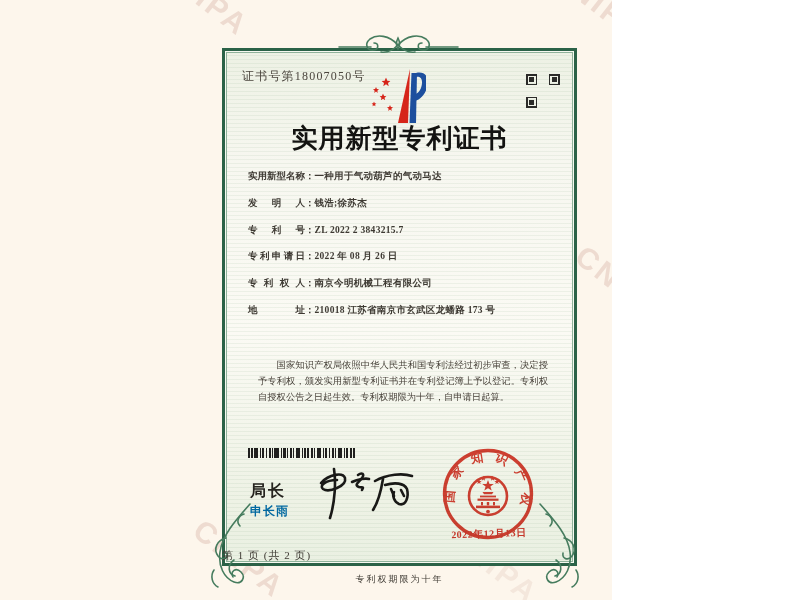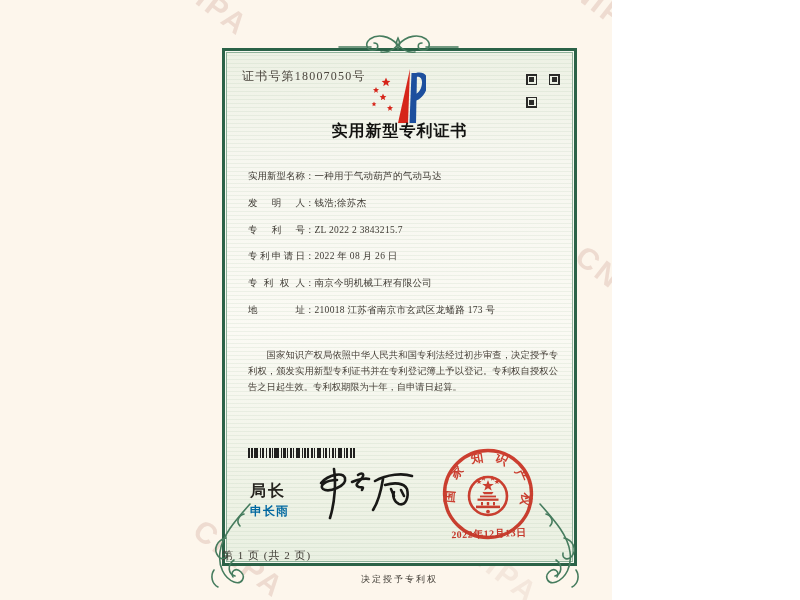--- a/index.html
+++ b/index.html
@@ -35,37 +35,37 @@
   .orn-br{left:534px;top:500px;width:52px;height:94px;transform:scaleX(-1);}
   
   .cert-no{
     position:absolute;left:242px;top:68px;font-size:12px;color:#4a453d;
     letter-spacing:1.2px;
   }
   .logo{position:absolute;left:366px;top:66px;width:60px;height:60px;}
   .qr{position:absolute;left:526px;top:74px;width:34px;height:34px;}
   .title{
     position:absolute;left:222px;top:121px;width:355px;text-align:center;
-    font-size:16px;font-weight:bold;color:#131311;letter-spacing:1px;
-  }
-  
-  .fields{position:absolute;left:248px;top:170px;width:315px;color:#3e3a33;}
+    font-size:26px;font-weight:bold;color:#131311;letter-spacing:1px;
+  }
+  
+  .fields{position:absolute;left:248px;top:170px;width:315px;color:#3e3a33;font-weight:bold;}
   .frow{position:relative;height:26.8px;font-size:9.5px;white-space:nowrap;}
   .flabel{
     display:inline-block;width:57px;text-align:justify;text-align-last:justify;
     vertical-align:top;
   }
   .fvalue{letter-spacing:0.3px;}
   .grant2{position:absolute;left:155px;top:0;}
   
   .paras{
     position:absolute;left:248px;top:347px;width:310px;font-size:9.3px;
     line-height:16px;color:#453f37;text-align:justify;
   }
-  .paras p{margin:0;text-indent:2em;}
+  .paras p{margin:10px;text-indent:2em;}
   
   .barcode{
     position:absolute;left:248px;top:448px;width:107px;height:10px;
     background-image:
       repeating-linear-gradient(90deg,#20201e 0 1px,rgba(0,0,0,0) 1px 3px),
       repeating-linear-gradient(90deg,#20201e 0 2px,rgba(0,0,0,0) 2px 7px),
       repeating-linear-gradient(90deg,rgba(0,0,0,0) 0 4px,#20201e 4px 5px,rgba(0,0,0,0) 5px 11px);
   }
   .signer-title{position:absolute;left:250px;top:481px;font-size:16px;font-weight:bold;color:#26241f;letter-spacing:2px;}
   .signer-name{position:absolute;left:250px;top:503px;font-size:12px;font-weight:bold;color:#0369a1;letter-spacing:1px;}
@@ -215,15 +215,15 @@
       <rect x="40" y="55" width="2" height="3.4"></rect>
         <rect x="45.8" y="55" width="2.4" height="3.4"></rect>
         <rect x="52" y="55" width="2" height="3.4"></rect>
       <rect x="35" y="58.6" width="24" height="2.6"></rect>
       <circle cx="47" cy="64.6" r="1.9"></circle>
     </g>
   </svg>
   <div class="seal-date">2022年12月13日</div>
 
   <div class="page-num">第 1 页 (共 2 页)</div>
-  <div class="footer-note">决定授予专利权</div>
+  <div class="footer-note">专利权期限为十年</div>
 
 </div>
 
 </body></html>

